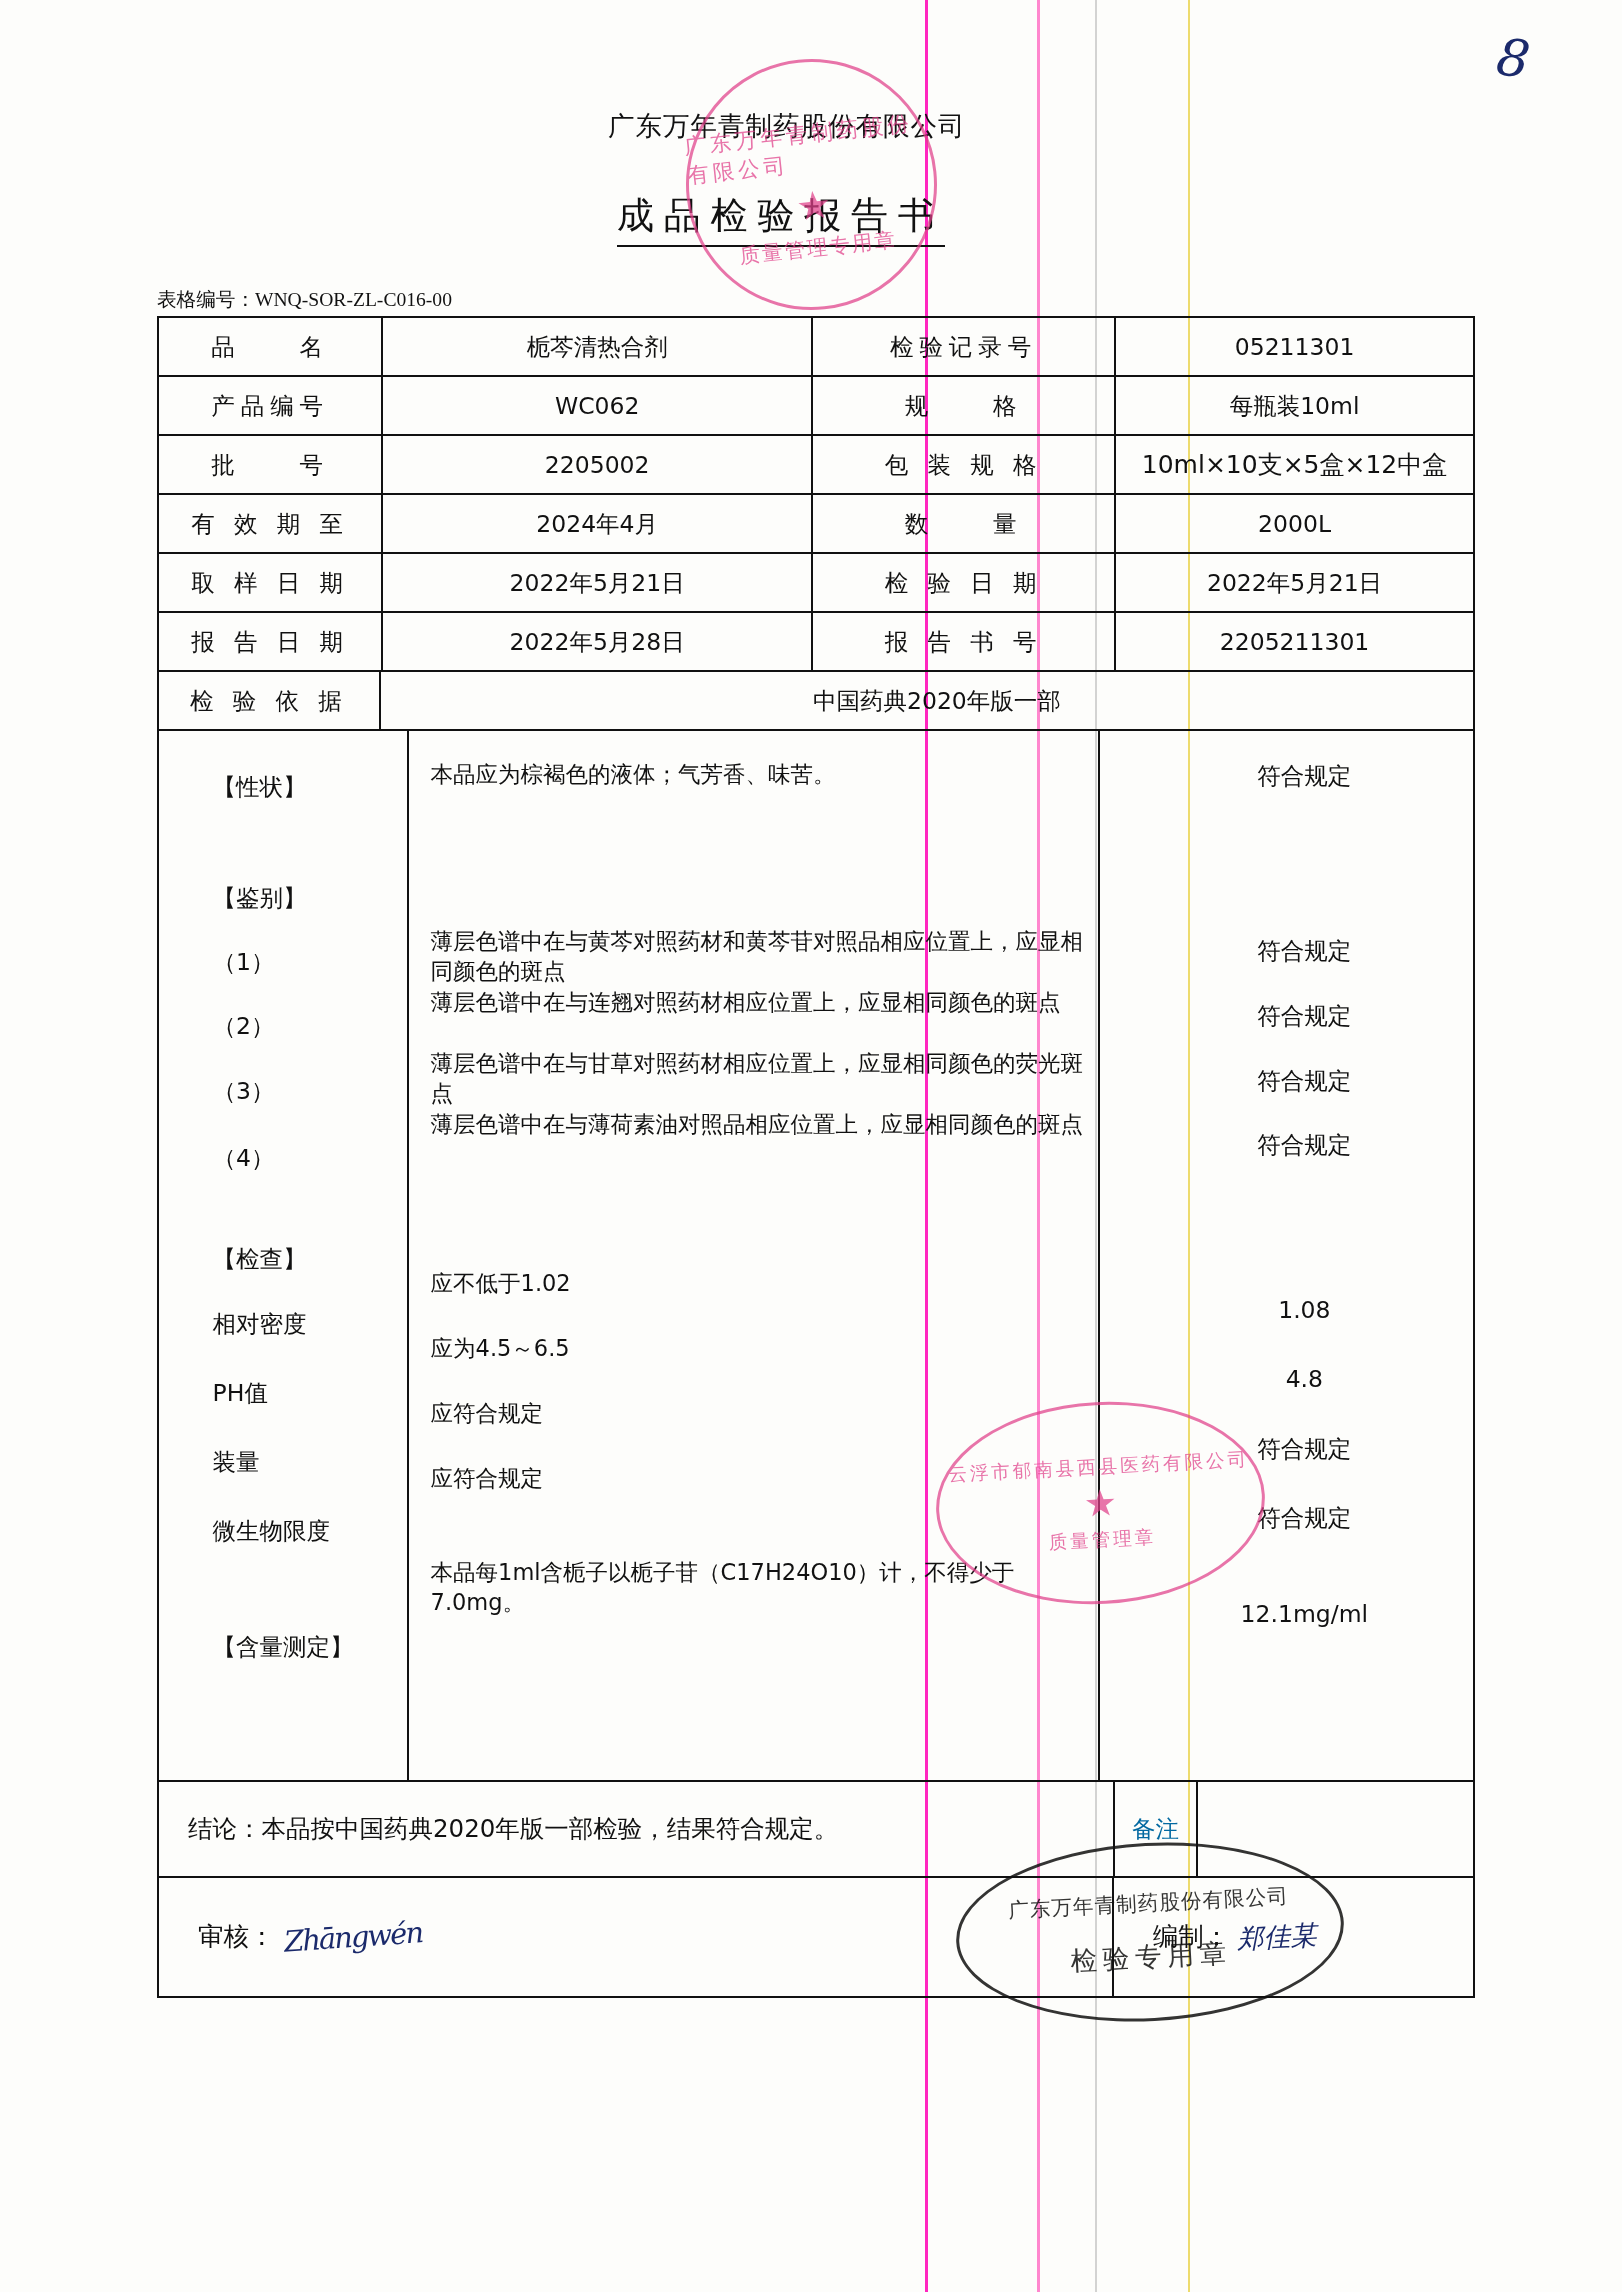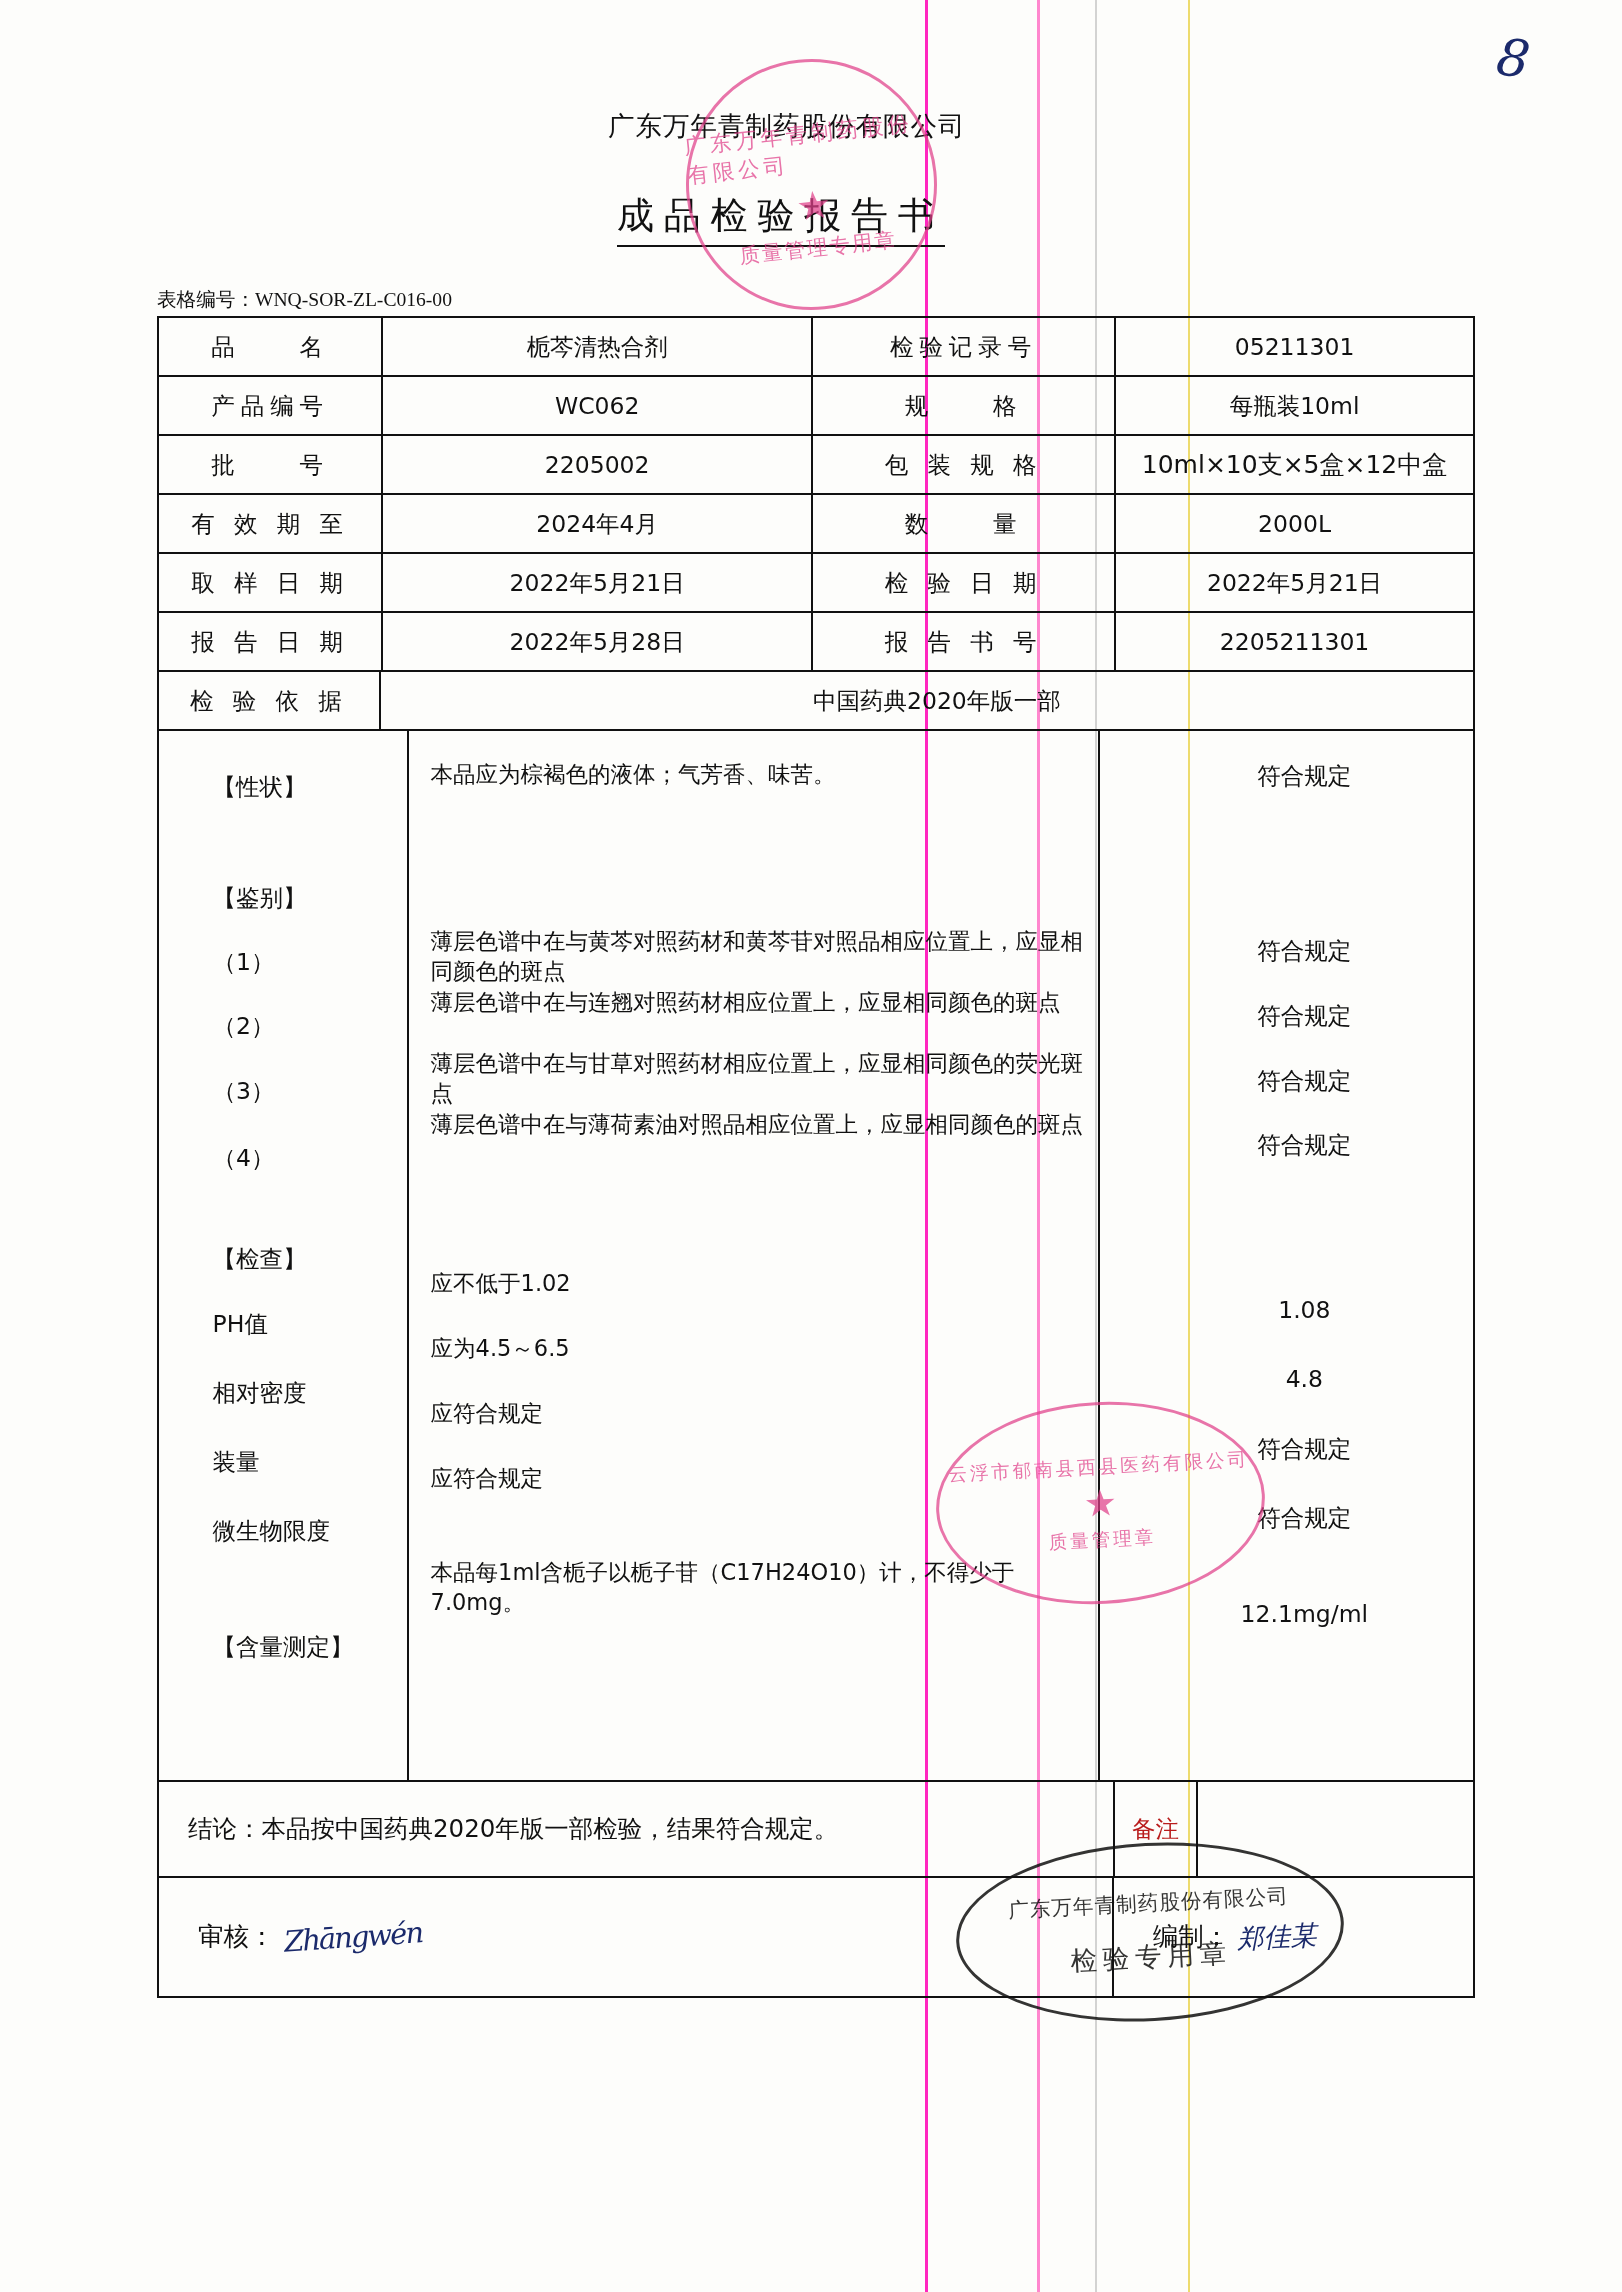--- a/index.html
+++ b/index.html
@@ -94,21 +94,21 @@
   
   #concl-row{display:flex;border-top:2px solid #111;}
   .concl-text{
     width:957px;height:94px;border-right:2px solid #111;
     display:flex;align-items:center;padding-left:29px;
     font-size:24.5px;color:#111;box-sizing:border-box;
   }
   .concl-bei{
     width:84px;height:94px;border-right:2px solid #111;
     display:flex;align-items:center;justify-content:center;
-    font-size:23.5px;color:#b91c1c;box-sizing:border-box;
+    font-size:23.5px;color:#0369a1;box-sizing:border-box;
   }
   .concl-blank{width:275px;height:94px;box-sizing:border-box;}
 
   
   #sign-row{display:flex;border-top:2px solid #111;height:118px;}
   .sign-left{
     width:957px;border-right:2px solid #111;
     display:flex;align-items:center;padding-left:39px;
     font-size:25.5px;color:#111;box-sizing:border-box;
   }
@@ -238,22 +238,22 @@
         <div class="spacer"></div>
         <div class="item" style="height:69px">【性状】</div>
         <div class="spacer" style="height:41px"></div>
         <div class="item" style="height:55px">【鉴别】</div>
         <div class="item" style="height:57px">（1）</div>
         <div class="item" style="height:57px">（2）</div>
         <div class="item" style="height:57px">（3）</div>
         <div class="item" style="height:61px">（4）</div>
         <div class="spacer" style="height:35px"></div>
         <div class="item" style="height:55px">【检查】</div>
+        <div class="item" style="height:61px">相对密度</div>
         <div class="item" style="height:61px">PH值</div>
-        <div class="item" style="height:61px">相对密度</div>
         <div class="item" style="height:61px">装量</div>
         <div class="item" style="height:61px">微生物限度</div>
         <div class="spacer" style="height:43px"></div>
         <div class="item" style="height:69px">【含量测定】</div>
         <div class="spacer" style="height:94px"></div>
       </div>
 
       <div class="col-std">
         <div class="spacer" style="height:25.5px"></div>
         <div class="std" style="height:63px">本品应为棕褐色的液体；气芳香、味苦。</div>

